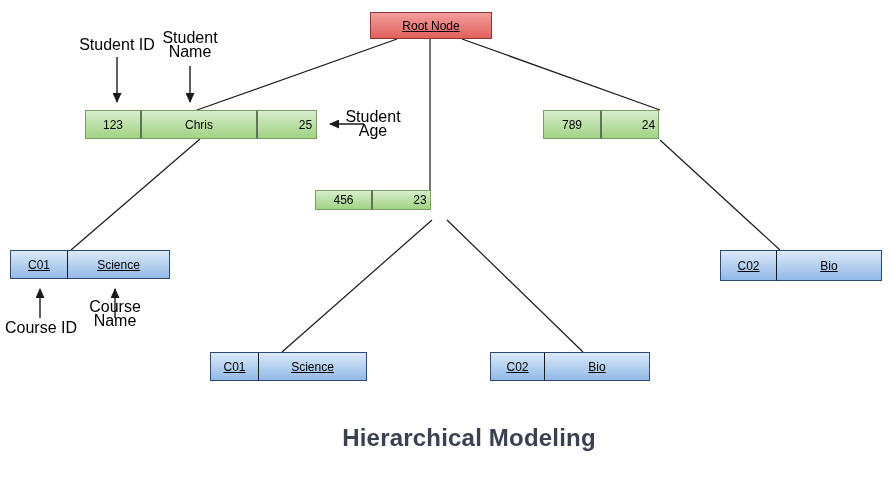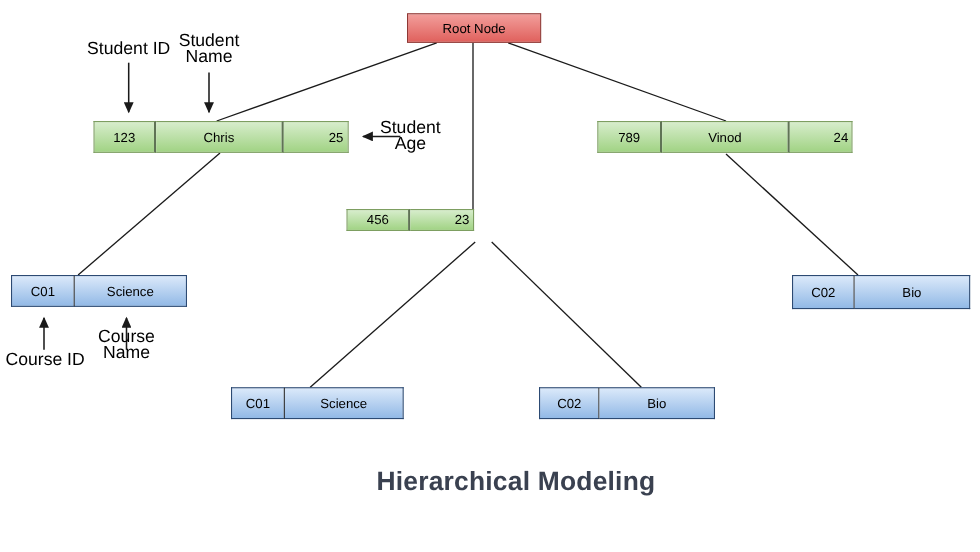--- a/index.html
+++ b/index.html
@@ -20,20 +20,21 @@
     pointer-events: none;
   }
   .node-root {
     position: absolute;
     left: 370px; top: 12px;
     width: 122px; height: 27px;
     background: linear-gradient(180deg, #f29e9b 0%, #e0615d 100%);
     border: 1px solid #8f3734;
     display: flex; align-items: center; justify-content: center;
     font-size: 12px;
+    text-decoration: underline;
   }
   .record {
     position: absolute;
     display: flex;
   }
   .record .cell {
     display: flex; align-items: center; justify-content: center;
     font-size: 12px;
   }
   .record.green .cell {
@@ -42,20 +43,21 @@
     border-bottom: 1px solid #7d9e61;
     border-right: 2px solid #5f7355;
   }
   .record.green .cell:first-child { border-left: 1px solid #7d9e61; }
   .record.green .cell:last-child  { border-right: 1px solid #7d9e61; padding-left: 37px; }
   .record.blue .cell {
     background: linear-gradient(180deg, #dbe9fa 0%, #92b9e6 100%);
     border-top: 1px solid #2c4a73;
     border-bottom: 1px solid #2c4a73;
     border-right: 1px solid #1a1a1a;
+    text-decoration: underline;
   }
   .record.blue .cell:first-child { border-left: 1px solid #2c4a73; }
   .record.blue .cell:last-child  { border-right: 1px solid #2c4a73; }
   .annot {
     position: absolute;
     font-size: 16px;
     line-height: 14px;
     text-align: center;
     white-space: pre-line;
   }
@@ -107,21 +109,20 @@
   </div>
 
   <div class="record green" style="left:85px; top:110px; height:29px;">
     <div class="cell" style="width:57px">123</div>
     <div class="cell" style="width:116px">Chris</div>
     <div class="cell" style="width:59px">25</div>
   </div>
 
   <div class="record green" style="left:543px; top:110px; height:29px;">
     <div class="cell" style="width:59px">789</div>
-    <div class="cell" style="width:116px">Vinod</div>
     <div class="cell" style="width:57px">24</div>
   </div>
 
   <div class="record green" style="left:315px; top:190px; height:20px;">
     <div class="cell" style="width:58px">456</div>
     <div class="cell" style="width:58px">23</div>
   </div>
 
   <div class="record blue" style="left:10px; top:250px; height:29px;">
     <div class="cell" style="width:58px">C01</div>

